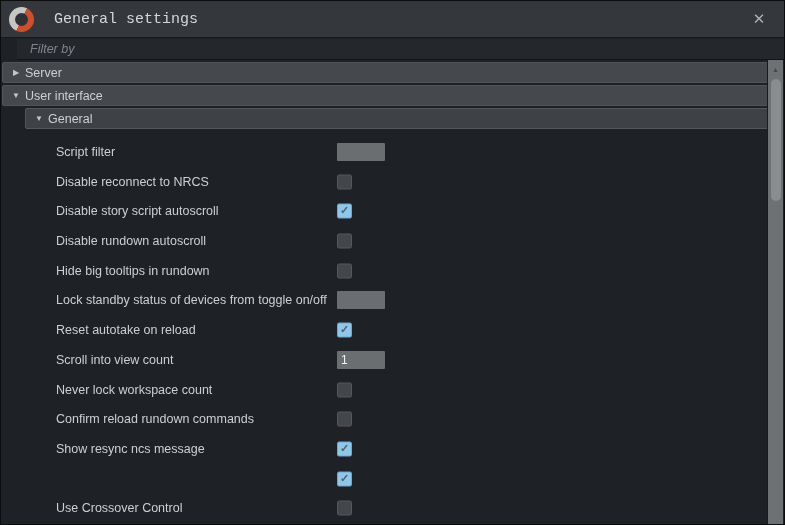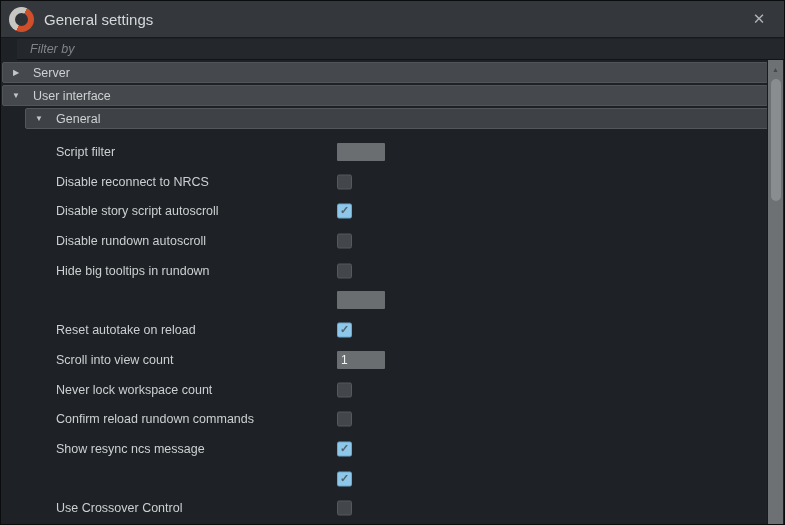--- a/index.html
+++ b/index.html
@@ -16,21 +16,21 @@
   }
   .logo{
     width:25px;height:25px;border-radius:50%;margin-left:8px;
     background:conic-gradient(from 25deg,#cf4f2a 0 50%,#c7c6c2 50% 100%);
     position:relative;flex:0 0 auto;
   }
   .logo-inner{
     position:absolute;left:6px;top:6px;width:13px;height:13px;border-radius:50%;
     background:#2e3136;
   }
-  .title{color:#d5d7d9;font-size:15px;margin-left:10px;flex:1;}
+  .title{color:#d5d7d9;font-size:15px;margin-left:20px;flex:1;font-family:Liberation Mono, monospace;}
   .close{
     width:34px;text-align:center;color:#aeb1b4;font-size:15px;cursor:default;
     margin-right:8px;
   }
   
   .filterbar{
     position:absolute;top:38px;left:16px;width:100%;height:21px;
     background:#24272c;border-bottom:1px solid #121417;
   }
   .filterbar input{
@@ -43,21 +43,21 @@
   .hdr{
     height:21px;display:flex;align-items:center;
     border-radius:2px;color:#ced0d3;font-size:12.5px;
   }
   .hdr.lvl1{margin:2px 0 0 1px;width:766px;background:#45484c;border:1px solid #515459;}
   .hdr.lvl2{margin:2px 0 0 24px;width:744px;background:#3e4246;border:1px solid #53565b;}
   .arrow{
     font-size:8px;color:#c4c7ca;width:14px;text-align:center;margin-left:6px;
     flex:0 0 auto;transform:translateY(-0.5px);
   }
-  .hdr .sect-label{margin-left:10px;}
+  .hdr .sect-label{margin-left:2px;}
   
   #rows{margin-top:8px;}
   .row{position:relative;height:29.72px;display:flex;align-items:center;}
   .row .lbl{margin-left:55px;color:#cdd0d2;font-size:12.5px;}
   .row .ctrl{position:absolute;left:336px;top:50%;transform:translateY(-50%);display:flex;align-items:center;}
   .checkbox{
     width:15px;height:15px;border-radius:2px;background:#43474b;
     border:1px solid #55595d;display:flex;align-items:center;justify-content:center;
   }
   .checkbox.checked{background:#8dc8ea;border:1px solid #6ea9cc;}
@@ -137,20 +137,21 @@
             <div class="checkbox"></div>
           </span>
   </div>
         <div class="row">
     <span class="lbl">Hide big tooltips in rundown</span>
     <span class="ctrl">
             <div class="checkbox"></div>
           </span>
   </div>
         <div class="row">
+    <span class="lbl">Lock standby status of devices from toggle on/off</span>
     <span class="ctrl">
             <input class="txt" type="text" style="">
           </span>
   </div>
         <div class="row">
     <span class="lbl">Reset autotake on reload</span>
     <span class="ctrl">
             <div class="checkbox checked">
               <span class="check">✓</span>
             </div>

